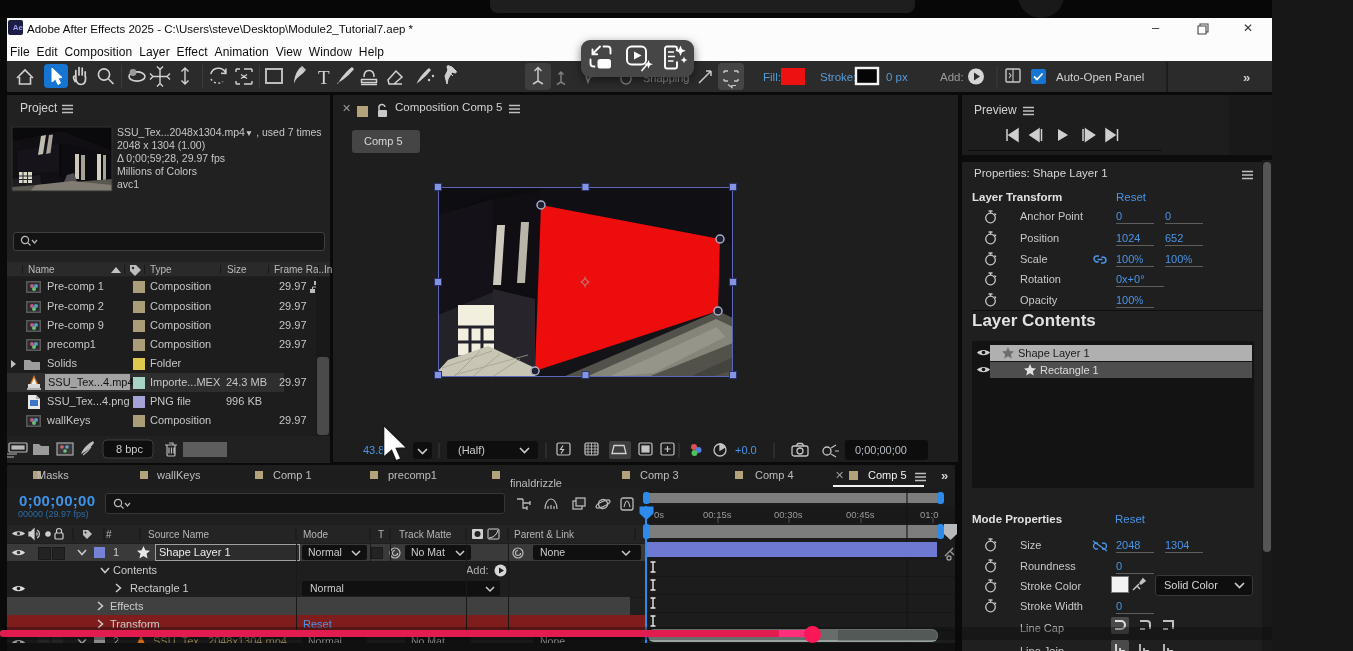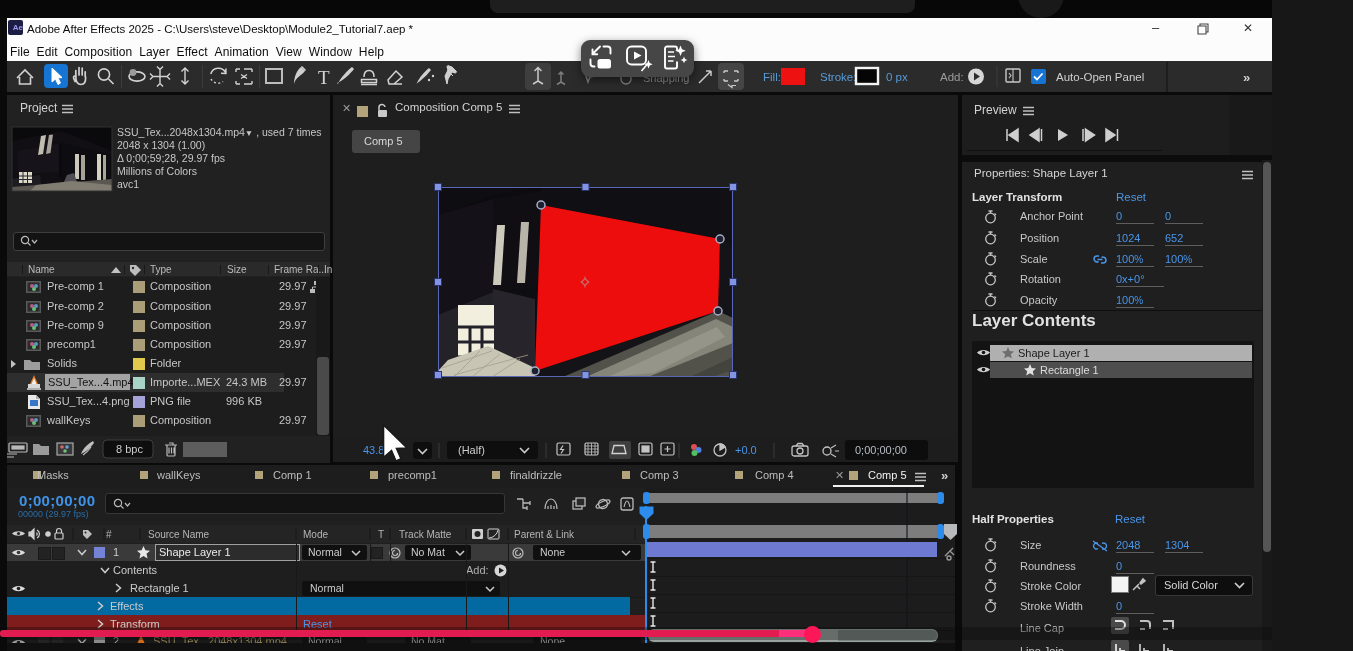--- a/index.html
+++ b/index.html
@@ -534,21 +534,21 @@
     <svg style="left:15px;top:270px;" width="13" height="9">
         <path d="M0 4.5 C3 1 10 1 13 4.5 C10 8 3 8 0 4.5 Z" fill="#cfcfcf"></path>
         <circle cx="6.5" cy="4.5" r="1.8" fill="#131313"></circle>
       </svg>
     <div class="abs" style="left:28px;top:267px;width:262px;height:16px;background:#4e4e4e;"></div>
     <svg style="left:62px;top:269px;" width="12" height="12">
         <polygon points="6,0 7.7,4 12,4.4 8.8,7.2 9.8,11.5 6,9.2 2.2,11.5 3.2,7.2 0,4.4 4.3,4" fill="#e0e0e0"></polygon>
       </svg>
     <div class="txt" style="left:78px;top:269px;font-size:11px;color:#dcdcdc;">Rectangle 1</div>
 
-    <div class="txt" style="left:10px;top:418px;font-size:11.5px;font-weight:bold;color:#e2e2e2;">Half Properties</div>
+    <div class="txt" style="left:10px;top:418px;font-size:11.5px;font-weight:bold;color:#e2e2e2;">Mode Properties</div>
     <div class="txt" style="left:153px;top:418px;font-size:11.5px;color:#4a95e8;">Reset</div>
     <div id="srows" class="abs" style="left:0;top:0;width:310px;height:1px;">
       <svg style="left:22px;top:443px;" width="13" height="14">
           <circle cx="6.5" cy="8" r="4.8" fill="none" stroke="#c4c4c4" stroke-width="1.3"></circle>
           <path d="M4.5 1 h4 M6.5 1 v2.5 M10.5 3.5 l1.5 1.5" stroke="#c4c4c4" stroke-width="1.3" fill="none"></path>
         </svg>
       <div class="lbl" style="left:58px;top:444px;">Size</div>
       <svg style="left:129px;top:445px;" width="18" height="12" viewBox="0 0 18 12">
           <path d="M7 8.5 a3 3 0 0 1 -4.5 -2.5 a3 3 0 0 1 3 -3 l1.5 0 M11 3.5 a3 3 0 0 1 4.5 2.5 a3 3 0 0 1 -3 3 l-1.5 0 M2 1 l14 10" stroke="#4a95e8" stroke-width="1.4" fill="none"></path>
         </svg>
@@ -613,21 +613,21 @@
     <div class="abs" style="left:0;top:0;width:948px;height:23px;background:#1d1d1d;font-size:11px;color:#bdbdbd;">
       <div class="abs" style="left:26px;top:6px;width:8px;height:8px;background:#b3a37b;"></div>
         <div class="txt" style="left:30px;top:4px;">Masks</div>
       <div class="abs" style="left:133px;top:6px;width:8px;height:8px;background:#b3a37b;"></div>
         <div class="txt" style="left:150px;top:4px;">wallKeys</div>
       <div class="abs" style="left:248px;top:6px;width:8px;height:8px;background:#b3a37b;"></div>
         <div class="txt" style="left:266px;top:4px;">Comp 1</div>
       <div class="abs" style="left:363px;top:6px;width:8px;height:8px;background:#b3a37b;"></div>
         <div class="txt" style="left:381px;top:4px;">precomp1</div>
       <div class="abs" style="left:485px;top:6px;width:8px;height:8px;background:#b3a37b;"></div>
-        <div class="txt" style="left:503px;top:4px;">finaldrizzle</div>
+        <div class="txt" style="left:503px;top:12px;">finaldrizzle</div>
       <div class="abs" style="left:615px;top:6px;width:8px;height:8px;background:#b3a37b;"></div>
         <div class="txt" style="left:633px;top:4px;">Comp 3</div>
       <div class="abs" style="left:728px;top:6px;width:8px;height:8px;background:#b3a37b;"></div>
         <div class="txt" style="left:748px;top:4px;">Comp 4</div>
       <div class="txt" style="left:828px;top:4px;color:#9a9a9a;">✕</div>
       <div class="abs" style="left:842px;top:6px;width:9px;height:9px;background:#b3a37b;"></div>
       <div class="txt" style="left:861px;top:4px;color:#f2f2f2;">Comp 5</div>
       <svg style="left:908px;top:7px;" width="12" height="10">
           <path d="M0 1.5 h11 M0 5 h11 M0 8.5 h11" stroke="#c0c0c0" stroke-width="1.3"></path>
         </svg>
@@ -749,21 +749,21 @@
             <path d="M1 1 l4.5 4 -4.5 4" stroke="#cccccc" stroke-width="1.5" fill="none"></path>
           </svg>
         <div class="txt" style="left:123px;top:3px;">Rectangle 1</div>
         <div class="abs" style="left:295px;top:2px;width:198px;height:15px;background:#101010;border-radius:2px;"></div>
         <div class="txt" style="left:303px;top:3px;font-size:10.5px;">Normal</div>
         <svg style="left:478px;top:7px;" width="10" height="7">
             <path d="M1 1 l4 4 4 -4" stroke="#cccccc" stroke-width="1.5" fill="none"></path>
           </svg>
       </div>
 
-      <div class="abs" style="left:0;top:54px;width:623px;height:18px;background:#0369a1;border-bottom:6px solid #6d28d9;">
+      <div class="abs" style="left:0;top:54px;width:623px;height:18px;background:#404040;border-bottom:6px solid #6d28d9;">
         <svg style="left:90px;top:4px;" width="8" height="10">
             <path d="M1 1 l4.5 4 -4.5 4" stroke="#cccccc" stroke-width="1.5" fill="none"></path>
           </svg>
         <div class="txt" style="left:103px;top:3px;">Effects</div>
       </div>
 
       <div class="abs" style="left:0;top:72px;width:639px;height:18px;background:#7f1d1d;border-bottom:1px solid #191919;">
         <svg style="left:90px;top:4px;" width="8" height="10">
             <path d="M1 1 l4.5 4 -4.5 4" stroke="#cccccc" stroke-width="1.5" fill="none"></path>
           </svg>
@@ -800,20 +800,30 @@
           <path d="M289.5 0 v90 M363.5 0 v18 M383.5 0 v18 M459.5 0 v90 M501.5 0 v90" stroke="#191919"></path>
         </svg>
     </div>
 
     <div id="tlarea" class="abs" style="left:639px;top:23px;width:309px;height:160px;background:#1c1c1c;">
 
       <div class="abs" style="left:0;top:5px;width:294px;height:10px;background:#7d7d7d;"></div>
       <div class="abs" style="left:-3px;top:4px;width:7px;height:12px;background:#2d8ceb;border-radius:3px;"></div>
       <div class="abs" style="left:291px;top:4px;width:7px;height:12px;background:#2d8ceb;border-radius:3px;"></div>
 
+      <div class="abs" style="left:0;top:18px;width:309px;height:17px;background:#191919;font-size:9.5px;color:#9a9a9a;">
+        <div class="txt" style="left:8px;top:3px;">0s</div>
+        <div class="txt" style="left:57px;top:3px;">00:15s</div>
+        <div class="txt" style="left:128px;top:3px;">00:30s</div>
+        <div class="txt" style="left:200px;top:3px;">00:45s</div>
+        <div class="txt" style="left:274px;top:3px;">01:0</div>
+        <svg style="left:0;top:0;" width="309" height="17">
+            <path d="M72 12 v5 M143 12 v5 M215 12 v5 M287 12 v5" stroke="#555555"></path>
+          </svg>
+      </div>
 
       <div class="abs" style="left:0;top:37px;width:294px;height:13px;background:#7d7d7d;"></div>
       <div class="abs" style="left:-3px;top:36px;width:7px;height:15px;background:#2d8ceb;border-radius:3px;"></div>
       <div class="abs" style="left:291px;top:36px;width:7px;height:15px;background:#2d8ceb;border-radius:3px;"></div>
 
       <div class="abs" style="left:260px;top:0;width:2px;height:160px;background:rgba(14,20,28,0.55);"></div>
 
       <div class="abs" style="left:1px;top:54px;width:290px;height:15px;background:#6e79d1;"></div>
       <svg style="left:0;top:70px;" width="309" height="75">
           <path d="M0 0.5 h309 M0 18.5 h309 M0 36.5 h309 M0 54.5 h309 M0 72.5 h309" stroke="#161616"></path>

